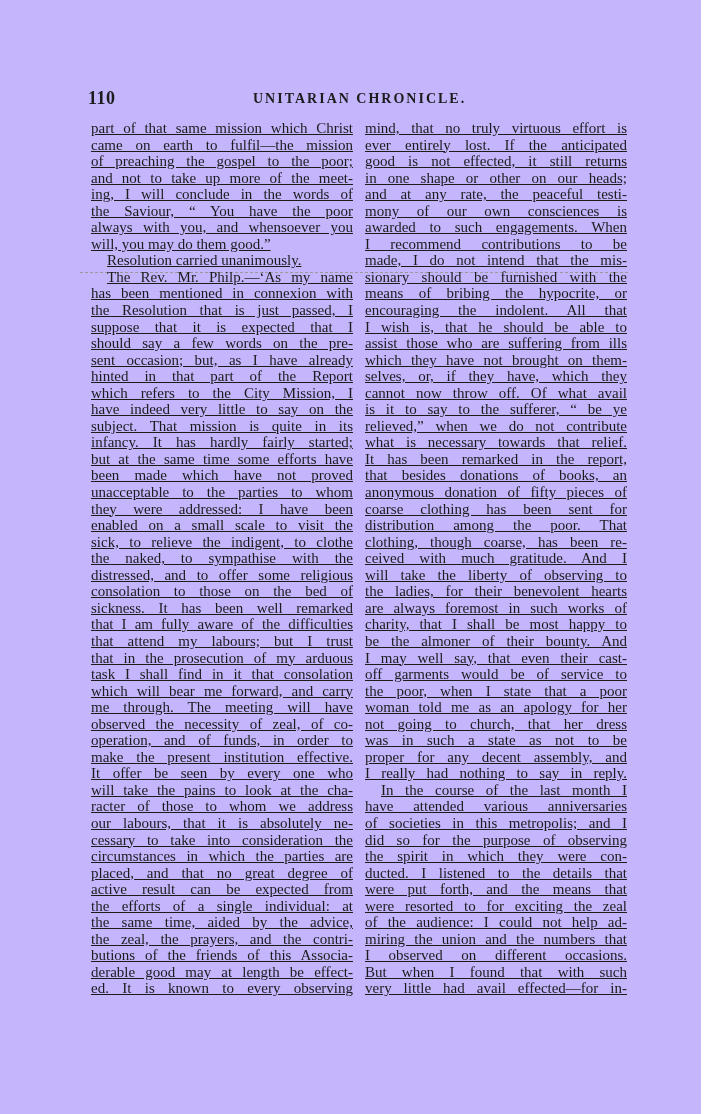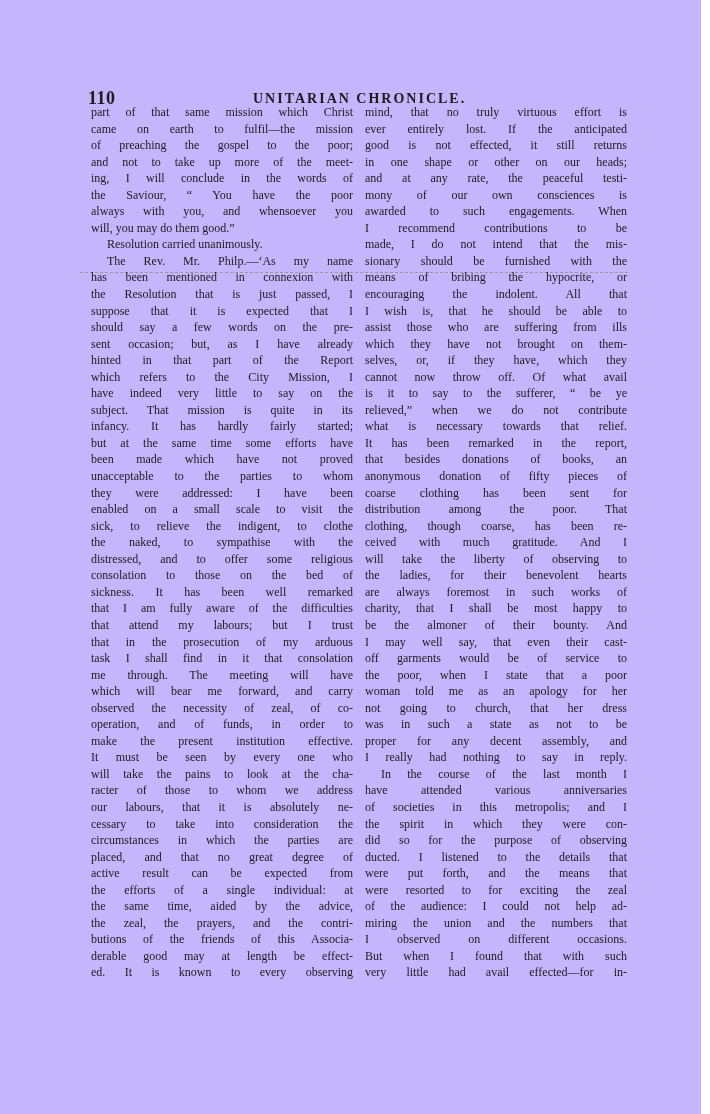--- a/index.html
+++ b/index.html
@@ -15,22 +15,22 @@
     }
     .page-number {
       position: absolute; left: 0; top: 0;
       font-size: 18px; font-weight: bold; letter-spacing: 0.5px;
     }
     .running-title {
       position: absolute; left: 165px; top: 3px;
       font-size: 14px; letter-spacing: 2px; font-weight: bold;
     }
     .column {
-      position: absolute; top: 104px; width: 262px;
-      font-size: 12px; line-height: 16.55px;
+      position: absolute; top: 120px; width: 262px;
+      font-size: 15px; line-height: 16.55px; text-decoration: underline;
     }
     .col-left { left: 91px; }
     .col-right { left: 365px; width: 262px; }
     .line {
       display: block; white-space: nowrap; text-align: justify;
       text-align-last: justify; height: 16.55px; overflow: visible;
     }
     .line.last { text-align-last: left; }
     .line.indent { padding-left: 16px; }
     .rule {
@@ -77,26 +77,26 @@
       <span class="line">enabled on a small scale to visit the</span>
       <span class="line">sick, to relieve the indigent, to clothe</span>
       <span class="line">the naked, to sympathise with the</span>
       <span class="line">distressed, and to offer some religious</span>
       <span class="line">consolation to those on the bed of</span>
       <span class="line">sickness. It has been well remarked</span>
       <span class="line">that I am fully aware of the difficulties</span>
       <span class="line">that attend my labours; but I trust</span>
       <span class="line">that in the prosecution of my arduous</span>
       <span class="line">task I shall find in it that consolation</span>
+      <span class="line">which will bear me forward, and carry</span>
       <span class="line">me through. The meeting will have</span>
-      <span class="line">which will bear me forward, and carry</span>
       <span class="line">observed the necessity of zeal, of co-</span>
       <span class="line">operation, and of funds, in order to</span>
       <span class="line">make the present institution effective.</span>
-      <span class="line">It must be seen by every one who</span>
+      <span class="line">It offer be seen by every one who</span>
       <span class="line">will take the pains to look at the cha-</span>
       <span class="line">racter of those to whom we address</span>
       <span class="line">our labours, that it is absolutely ne-</span>
       <span class="line">cessary to take into consideration the</span>
       <span class="line">circumstances in which the parties are</span>
       <span class="line">placed, and that no great degree of</span>
       <span class="line">active result can be expected from</span>
       <span class="line">the efforts of a single individual: at</span>
       <span class="line">the same time, aided by the advice,</span>
       <span class="line">the zeal, the prayers, and the contri-</span>
@@ -141,22 +141,22 @@
       <span class="line">off garments would be of service to</span>
       <span class="line">the poor, when I state that a poor</span>
       <span class="line">woman told me as an apology for her</span>
       <span class="line">not going to church, that her dress</span>
       <span class="line">was in such a state as not to be</span>
       <span class="line">proper for any decent assembly, and</span>
       <span class="line">I really had nothing to say in reply.</span>
       <span class="line indent">In the course of the last month I</span>
       <span class="line">have attended various anniversaries</span>
       <span class="line">of societies in this metropolis; and I</span>
+      <span class="line">did so for the purpose of observing</span>
       <span class="line">the spirit in which they were con-</span>
-      <span class="line">did so for the purpose of observing</span>
       <span class="line">ducted. I listened to the details that</span>
       <span class="line">were put forth, and the means that</span>
       <span class="line">were resorted to for exciting the zeal</span>
       <span class="line">of the audience: I could not help ad-</span>
       <span class="line">miring the union and the numbers that</span>
       <span class="line">I observed on different occasions.</span>
       <span class="line">But when I found that with such</span>
       <span class="line">very little had avail effected—for in-</span>
     </div>
 </div>

